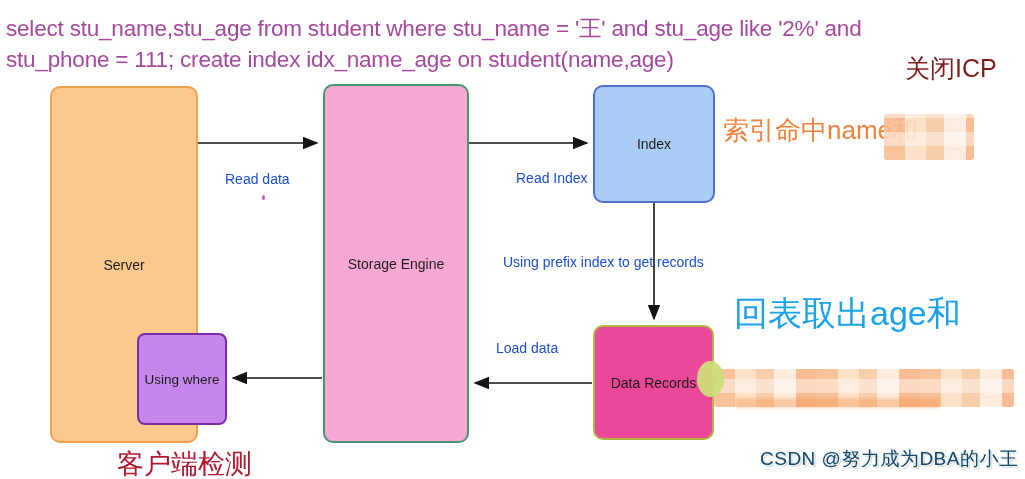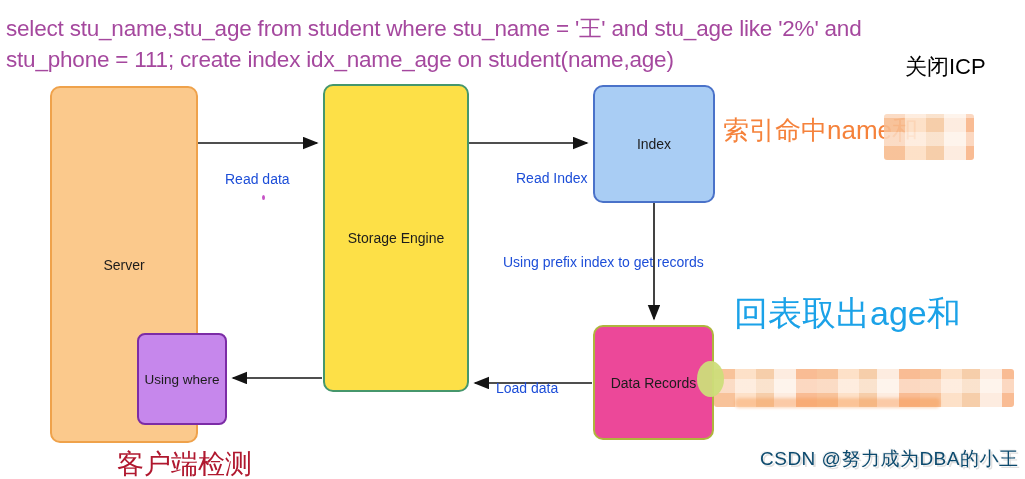--- a/index.html
+++ b/index.html
@@ -19,56 +19,56 @@
     color: #a5489e;
     font-size: 22.5px;
     line-height: 31px;
     white-space: nowrap;
     letter-spacing: -0.2px;
   }
   .icp-note {
     position: absolute;
     left: 905px;
     top: 52px;
-    color: #000000;
-    font-size: 22px;
+    color: #7f1d1d;
+    font-size: 25px;
     white-space: nowrap;
   }
   
   .node {
     position: absolute;
     box-sizing: border-box;
     display: flex;
     align-items: center;
     justify-content: center;
     border-radius: 10px;
     font-size: 14px;
     color: #1c1c1c;
     text-align: center;
   }
   .node-server   { left: 50px;  top: 86px;  width: 148px; height: 357px; background: #fbc98c; border: 2px solid #efa24b; }
-  .node-storage  { left: 323px; top: 84px;  width: 146px; height: 308px; background: #fde047; border: 2px solid #46976c; }
+  .node-storage  { left: 323px; top: 84px;  width: 146px; height: 359px; background: #f9a8d4; border: 2px solid #46976c; }
   .node-index    { left: 593px; top: 85px;  width: 122px; height: 118px; background: #a9cdf4; border: 2.5px solid #4a72c9; }
   .node-records  { left: 593px; top: 325px; width: 121px; height: 115px; background: #ec4899; border: 2.5px solid #afb53d; }
   .node-where    { left: 137px; top: 333px; width: 90px;  height: 92px;  background: #c687ec; border: 2.5px solid #7c2ca6; border-radius: 8px; font-size: 13.5px; z-index: 3; }
   
   .arrows { position: absolute; left: 0; top: 0; z-index: 2; }
   .arrows line { stroke: #141414; stroke-width: 1.6; }
   
   .edge-label {
     position: absolute;
     font-size: 14px;
     color: #1d4ed8;
     white-space: nowrap;
     z-index: 2;
   }
   .lbl-read-data  { left: 225px; top: 171px; }
   .lbl-read-index { left: 516px; top: 170px; }
   .lbl-prefix     { left: 503px; top: 254px; }
-  .lbl-load-data  { left: 496px; top: 340px; margin-top: 40px; }
+  .lbl-load-data  { left: 496px; top: 340px; }
   
   .ann-index-hit {
     position: absolute;
     left: 723px;
     top: 113px;
     color: #f5823b;
     font-size: 26px;
     white-space: nowrap;
     z-index: 1;
   }

